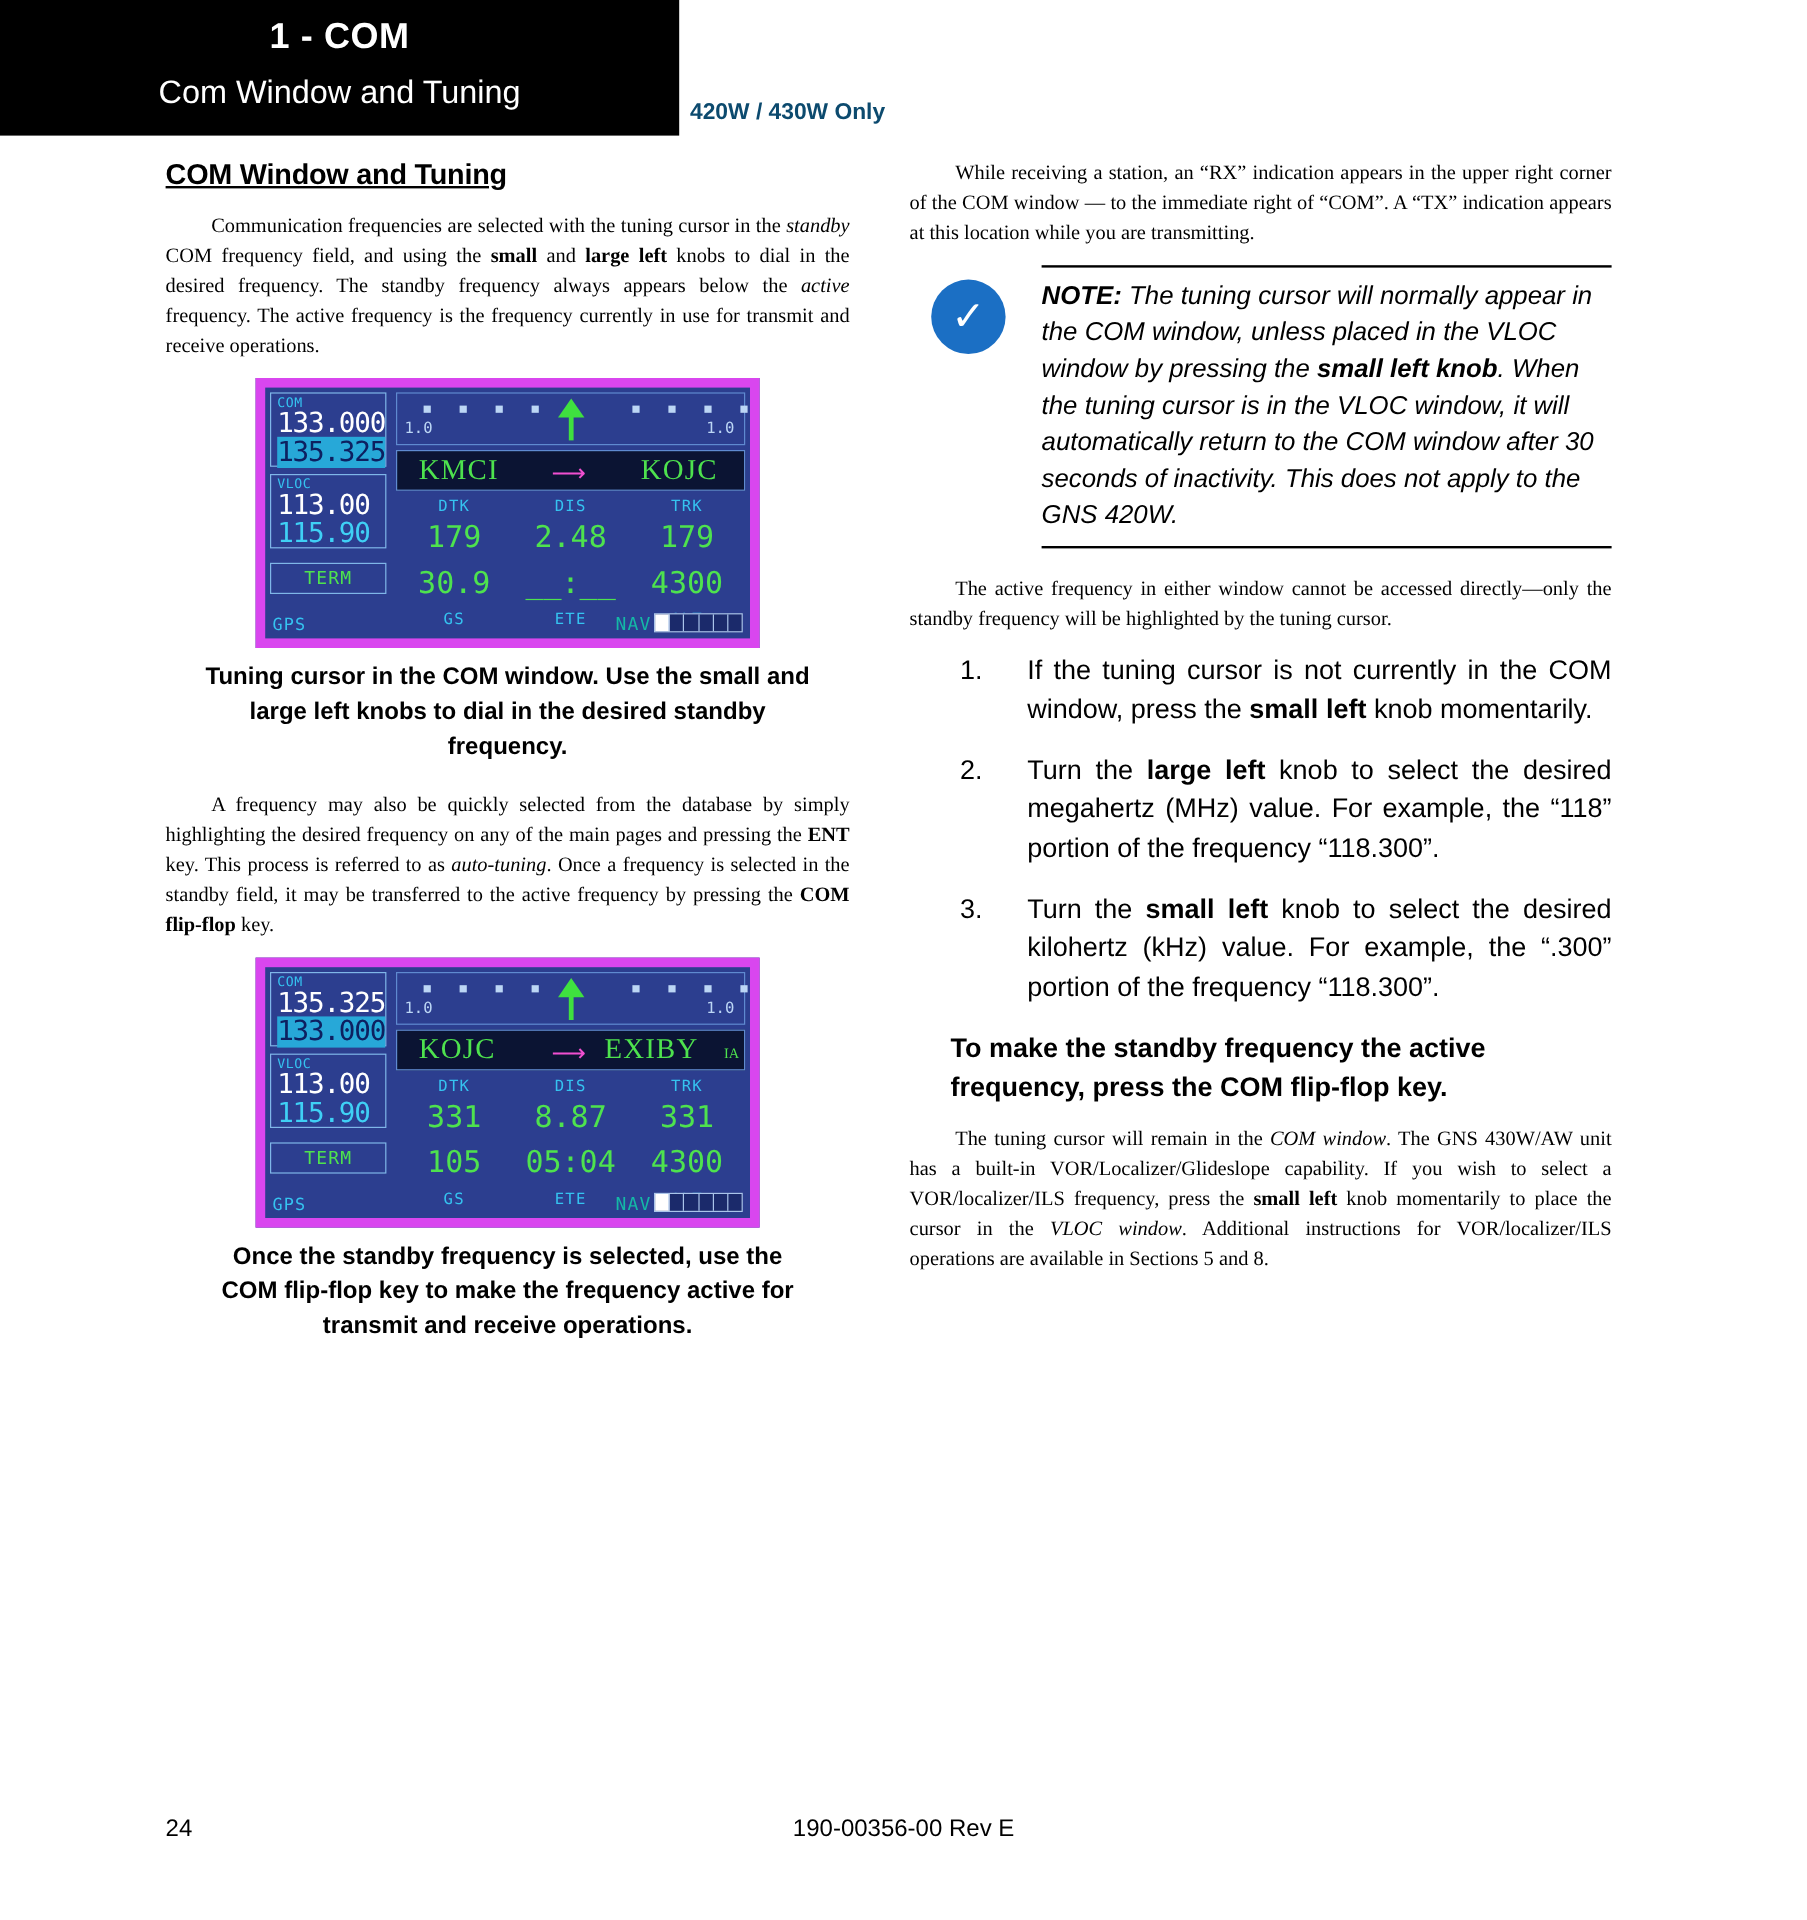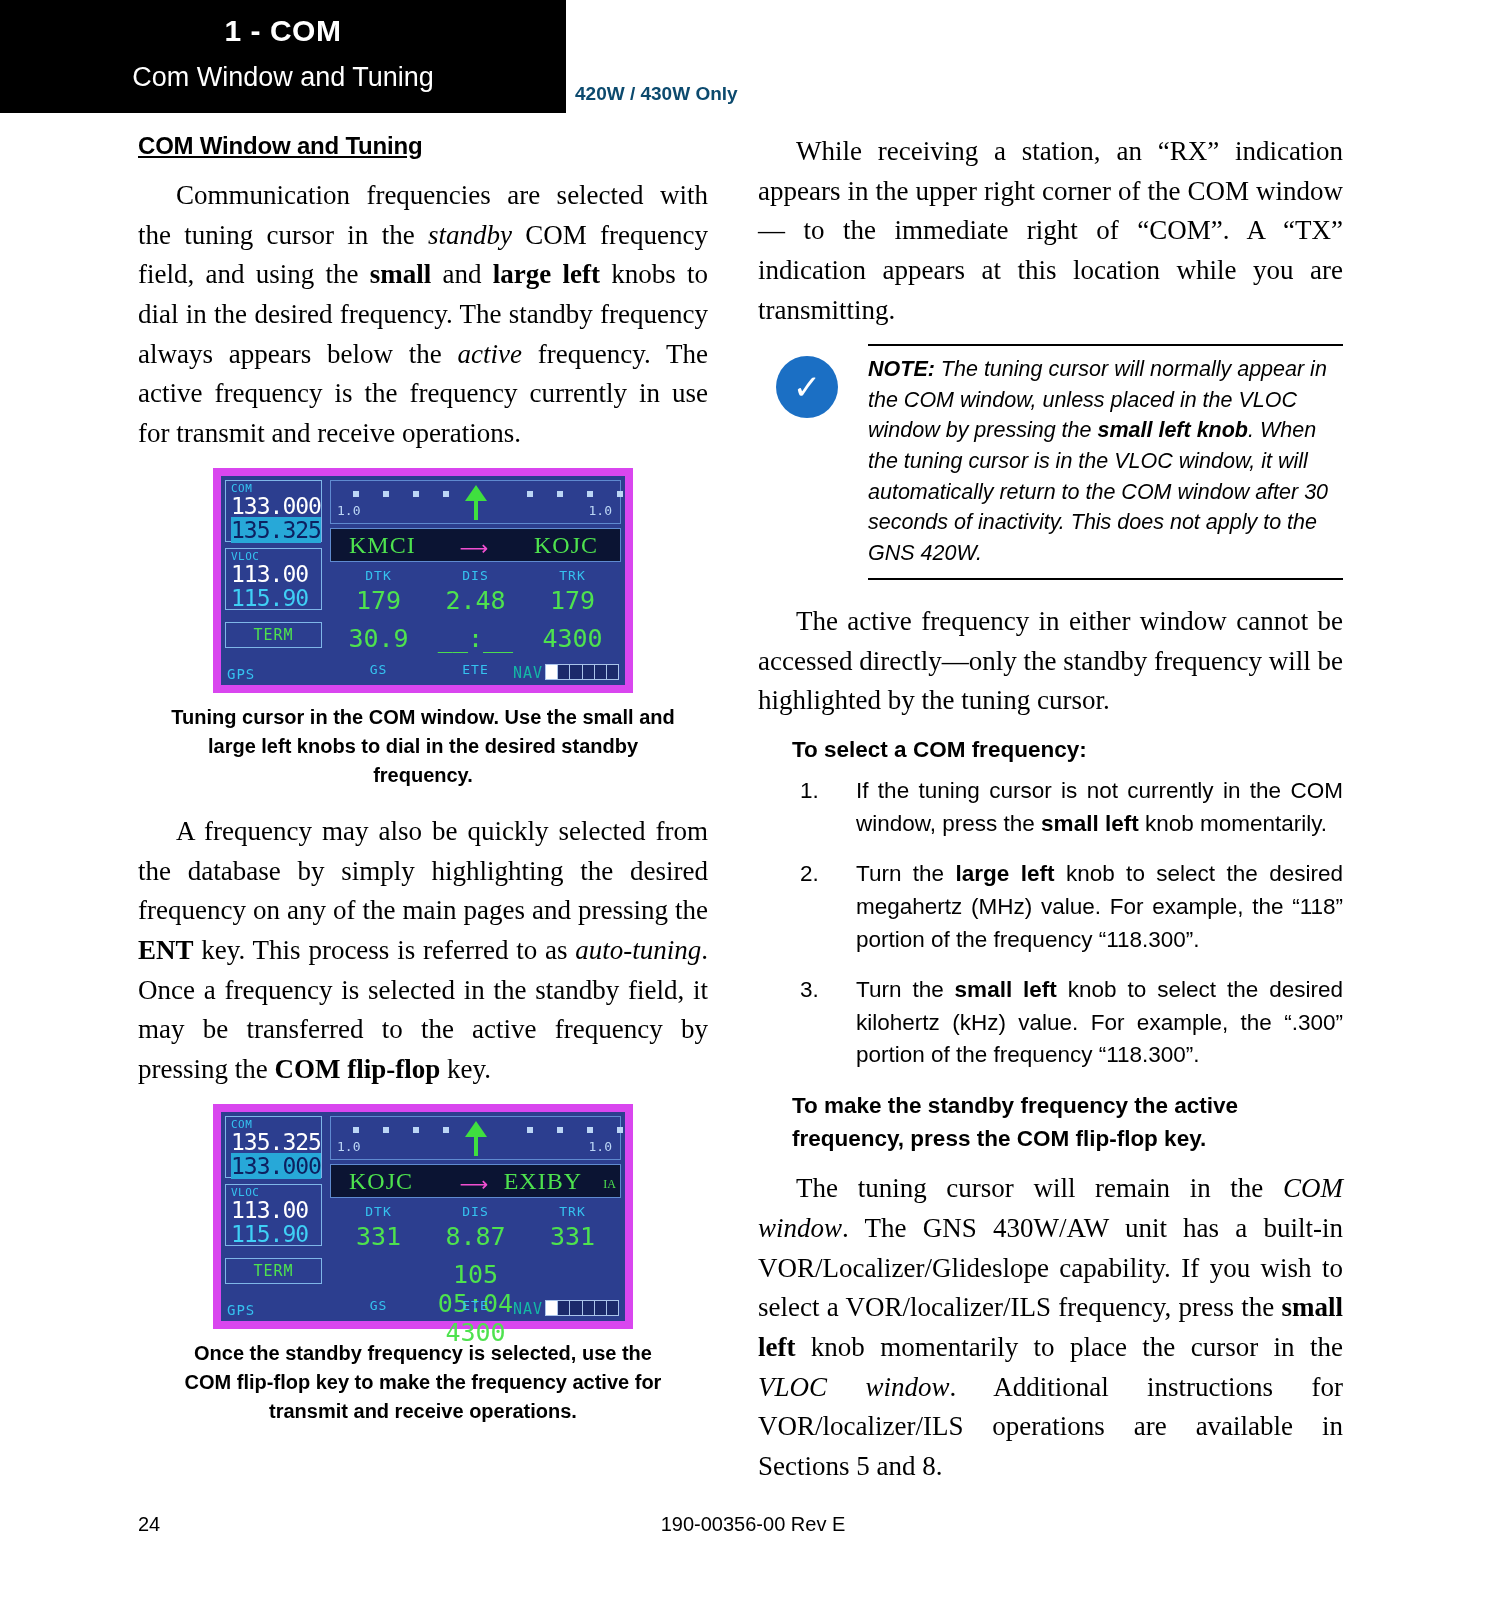--- a/index.html
+++ b/index.html
@@ -72,21 +72,21 @@
     font-family: "Liberation Sans", sans-serif;
     font-weight: bold;
     font-size: 24px;
     text-decoration: underline;
     margin-bottom: 16px;
     letter-spacing: -.2px;
   }
 
   p.body {
     font-family: "Liberation Serif", serif;
-    font-size: 27px;
+    font-size: 17px;
     line-height: 1.47;
     margin: 0 0 14px 0;
     text-align: justify;
     text-indent: 38px;
   }
   .it { font-style: italic; }
   .bd { font-weight: bold; }
 
   
   .device {
@@ -504,21 +504,21 @@
       <div class="hdr-row" style="top:92px;">
         <div>DTK</div>
         <div>DIS</div>
         <div>TRK</div>
       </div>
       <div class="val-row" style="top:110px;">
         <div>331</div>
         <div>8.87</div>
         <div>331</div>
       </div>
-      <div class="val-row" style="top:148px;flex-direction:column;">
+      <div class="val-row" style="top:148px;">
         <div>105</div>
         <div>05:04</div>
         <div>4300</div>
       </div>
       <div class="hdr-row" style="top:186px;">
         <div>GS</div>
         <div>ETE</div>
         <div>ALT</div>
       </div>
       <div class="nav-bar">
@@ -542,21 +542,20 @@
 
   <p class="body">While receiving a station, an “RX” indication appears in the upper right corner of the COM window — to the immediate right of “COM”. A “TX” indication appears at this location while you are transmitting.</p>
 
   <div class="note-wrap">
     <div class="note-icon">✓</div>
     <div class="note-body"><span class="bd">NOTE:</span><span> The tuning cursor will normally appear in the COM window, unless placed in the VLOC window by pressing the </span><span class="bd">small left knob</span><span>. When the tuning cursor is in the VLOC window, it will automatically return to the COM window after 30 seconds of inactivity. This does not apply to the GNS 420W.</span></div>
   </div>
 
   <p class="body">The active frequency in either window cannot be accessed directly—only the standby frequency will be highlighted by the tuning cursor.</p>
 
-  <div class="proc-title">To select a COM frequency:</div>
 
   <div class="proc-item">
     <span class="proc-num">1.</span><span>If the tuning cursor is not currently in the COM window, press the </span><span class="bd">small left</span><span> knob momentarily.</span>
   </div>
   <div class="proc-item">
     <span class="proc-num">2.</span><span>Turn the </span><span class="bd">large left</span><span> knob to select the desired megahertz (MHz) value. For example, the “118” portion of the frequency “118.300”.</span>
   </div>
   <div class="proc-item">
     <span class="proc-num">3.</span><span>Turn the </span><span class="bd">small left</span><span> knob to select the desired kilohertz (kHz) value. For example, the “.300” portion of the frequency “118.300”.</span>
   </div>

